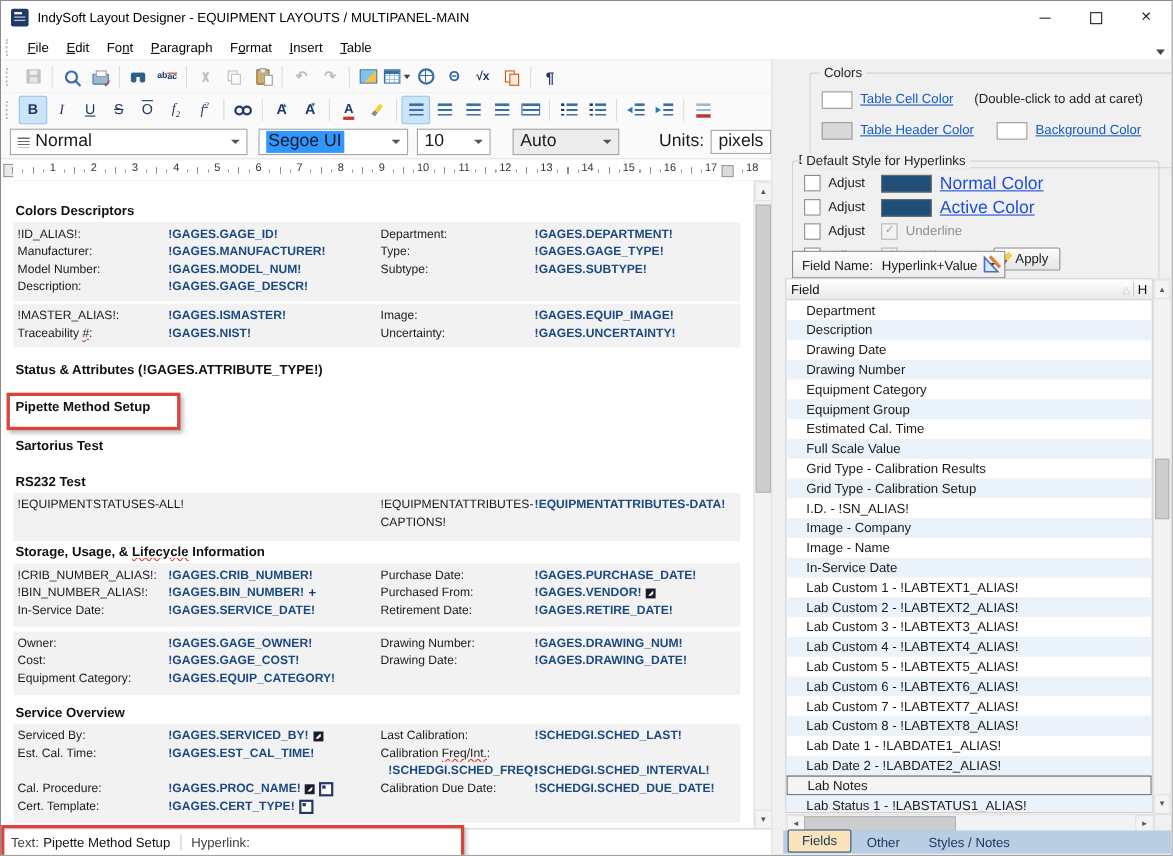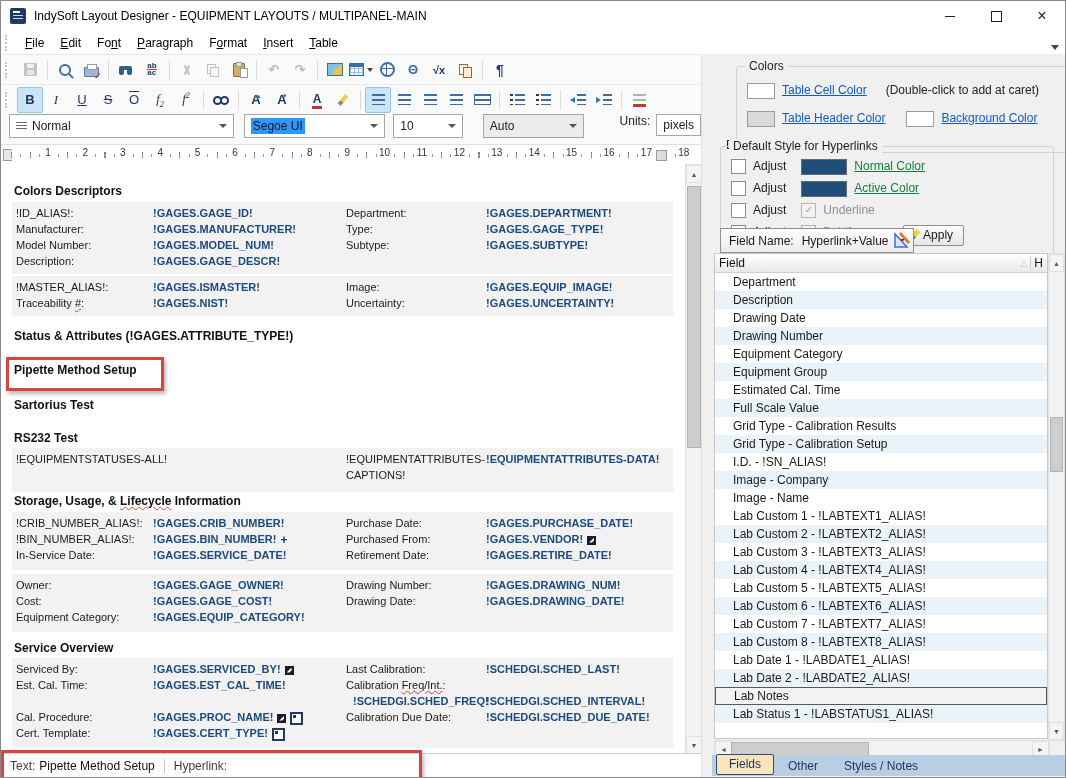--- a/index.html
+++ b/index.html
@@ -41,21 +41,21 @@
   .i-save::before{content:"";position:absolute;left:3px;top:1px;width:7px;height:4px;background:#efefef}
   .i-save::after{content:"";position:absolute;left:3px;top:7px;width:7px;height:5px;background:#e6e6e6}
   .i-mag{width:8px;height:8px;border:2px solid #3a6ea5;border-radius:50%}
   .i-mag::after{content:"";position:absolute;width:6px;height:2px;background:#3a6ea5;transform:rotate(45deg);right:-5px;bottom:-3px}
   .i-print{width:13px;height:8px;background:#9db7d6;border:1px solid #53779c;border-radius:1px;margin-top:4px}
   .i-print::before{content:"";position:absolute;left:2px;top:-4px;width:8px;height:4px;background:#fff;border:1px solid #9a9a9a}
   .i-print::after{content:"\2713";position:absolute;right:-4px;bottom:-5px;color:#c0392b;font-size:9px;font-weight:bold}
   .i-bino{width:14px;height:10px}
   .i-bino::before{content:"";position:absolute;left:0;top:1px;width:5px;height:9px;background:#2e5f8a;border-radius:2px;box-shadow:8px 0 0 #2e5f8a}
   .i-bino::after{content:"";position:absolute;left:4px;top:1px;width:5px;height:4px;background:#2e5f8a}
-  .i-rep{display:flex;flex-direction:column;line-height:6px;font-size:8px;font-weight:bold;color:#1f3864}
+  .i-rep{display:flex;flex-direction:row;line-height:6px;font-size:8px;font-weight:bold;color:#1f3864}
   .i-rep .r2{color:#1f3864;border-top:1px solid #c0392b}
   .i-cut{width:12px;height:12px}
   .i-cut::before,.i-cut::after{content:"";position:absolute;left:5px;top:1px;width:2px;height:10px;background:#c0c0c0}
   .i-cut::before{transform:rotate(28deg)}
   .i-cut::after{transform:rotate(-28deg)}
   .i-copy{width:13px;height:12px}
   .i-copy::before{content:"";position:absolute;left:0;top:0;width:7px;height:8px;border:1px solid #c0c0c0;background:#fafafa}
   .i-copy::after{content:"";position:absolute;left:3px;top:3px;width:7px;height:8px;border:1px solid #c0c0c0;background:#fafafa}
   .i-paste{width:10px;height:12px;background:#d2af67;border:1px solid #8a6d33;border-radius:1px}
   .i-paste::before{content:"";position:absolute;left:2px;top:-2px;width:4px;height:3px;background:#e8e8e8;border:1px solid #999}
@@ -95,21 +95,21 @@
   .i-list::after{content:"";position:absolute;left:5px;top:0;width:10px;height:11px;background:repeating-linear-gradient(to bottom,#3a6ea5 0 2px,transparent 2px 5px)}
   .i-ind{width:16px;height:11px}
   .i-ind::after{content:"";position:absolute;right:0;top:0;width:9px;height:11px;background:repeating-linear-gradient(to bottom,#3a6ea5 0 2px,transparent 2px 5px)}
   .i-ind::before{content:"";position:absolute;left:0;top:3px;width:0;height:0;border-top:3px solid transparent;border-bottom:3px solid transparent}
   .i-ind.out::before{border-right:5px solid #2e75b6}
   .i-ind.in::before{border-left:5px solid #2e75b6}
   .i-bb{width:13px;height:11px;background:repeating-linear-gradient(to bottom,#9db7d6 0 2px,transparent 2px 5px)}
   .i-bb::after{content:"";position:absolute;left:0;right:0;bottom:-2px;height:3px;background:#c0392b}
   
   .fmtrow{position:absolute;left:0;top:113px;width:700px;height:30px;background:#fafafa;
-          display:flex;border-bottom:1px solid #e0e0e0;font-size:12px}
+          display:flex;align-items:center;border-bottom:1px solid #e0e0e0;font-size:16px}
   .combo{height:22px;border:1px solid #a6a6a6;background:#fff;display:flex;align-items:center;
          padding:0 6px;gap:5px;position:relative}
   .combo .chev{margin-left:auto;width:0;height:0;border-left:4px solid transparent;border-right:4px solid transparent;border-top:4px solid #555}
   .i-lines{width:11px;height:9px;background:repeating-linear-gradient(to bottom,#6a6a6a 0 1px,transparent 1px 3px)}
   .selblue{background:#3297fd;color:#0f172a;padding:1px 2px}
   .unitsbox{height:20px;border:1px solid #a6a6a6;background:#fff;display:flex;align-items:center;padding:0 6px}
   
   .ruler{position:absolute;left:0;top:144px;width:695px;height:19px;background:#fff;border-bottom:1px solid #d5d5d5}
   .ruler .ticks1{position:absolute;left:10px;right:8px;top:9px;height:3px;
       background:repeating-linear-gradient(to right,#9a9a9a 0 1px,transparent 1px 9.35px)}
@@ -147,21 +147,21 @@
   .statusbar{position:absolute;left:0;top:752px;width:700px;height:25px;background:#fff;
              border-top:1px solid #d0d0d0;display:flex;align-items:center;font-size:12px;padding-left:9px;box-sizing:border-box}
   .sb-blue{color:#404040}
   .sb-val{color:#111;margin-left:4px}
   .sbdiv{width:1px;height:14px;background:#c9c9c9;margin:0 9px}
   
   .panel{position:absolute;left:700px;top:53px;width:365px;height:724px;background:#f0f0f0;border-left:1px solid #e0e0e0}
   .gbox{position:absolute;border:1px solid #d2d2d2;border-radius:3px}
   .gbox .legend{position:absolute;top:-8px;left:8px;background:#f0f0f0;padding:0 4px;font-size:12px;color:#222}
   .lnk{color:#1459c7;text-decoration:underline;font-size:12px}
-  .lnkd{color:#15803d;text-decoration:underline;font-size:12px}
+  .lnkd{color:#1d4ed8;text-decoration:underline;font-size:16px}
   .hint{font-size:12px;color:#222}
   .sw{width:26px;height:14px;border:1px solid #9a9a9a;background:#fff;display:inline-block}
   .sw.grey{background:#d9d9d9}
   .sw.navyfill{background:#1F4E79;width:44px;border-color:#6a6a6a}
   .cb{width:13px;height:13px;border:1px solid #8a8a8a;background:#fff;display:inline-block}
   .cb.dchk{background:#f3f3f3;border-color:#b5b5b5;color:#9a9a9a;font-size:10px;line-height:12px;text-align:center}
   .prow{position:absolute;display:flex;align-items:flex-start;gap:7px;font-size:12px}
   .btn{border:1px solid #8f8f8f;background:linear-gradient(#fdfdfd,#e4e4e4);padding:2px 10px 3px 8px;
        font-size:12px;display:flex;align-items:center;gap:6px;border-radius:2px}
   .i-brush{width:5px;height:12px;background:linear-gradient(#f3d03e 0 7px,#6a6a6a 7px 9px,#3a3a3a 9px);transform:rotate(42deg)}
@@ -605,20 +605,21 @@
         <div class="flist-row alt"><span>Drawing Number</span></div>
         <div class="flist-row"><span>Equipment Category</span></div>
         <div class="flist-row alt"><span>Equipment Group</span></div>
         <div class="flist-row"><span>Estimated Cal. Time</span></div>
         <div class="flist-row alt"><span>Full Scale Value</span></div>
         <div class="flist-row"><span>Grid Type - Calibration Results</span></div>
         <div class="flist-row alt"><span>Grid Type - Calibration Setup</span></div>
         <div class="flist-row"><span>I.D. - !SN_ALIAS!</span></div>
         <div class="flist-row alt"><span>Image - Company</span></div>
         <div class="flist-row"><span>Image - Name</span></div>
+        <div class="flist-row alt"><span>In-Service Date</span></div>
         <div class="flist-row"><span>Lab Custom 1 - !LABTEXT1_ALIAS!</span></div>
         <div class="flist-row alt"><span>Lab Custom 2 - !LABTEXT2_ALIAS!</span></div>
         <div class="flist-row"><span>Lab Custom 3 - !LABTEXT3_ALIAS!</span></div>
         <div class="flist-row alt"><span>Lab Custom 4 - !LABTEXT4_ALIAS!</span></div>
         <div class="flist-row"><span>Lab Custom 5 - !LABTEXT5_ALIAS!</span></div>
         <div class="flist-row alt"><span>Lab Custom 6 - !LABTEXT6_ALIAS!</span></div>
         <div class="flist-row"><span>Lab Custom 7 - !LABTEXT7_ALIAS!</span></div>
         <div class="flist-row alt"><span>Lab Custom 8 - !LABTEXT8_ALIAS!</span></div>
         <div class="flist-row"><span>Lab Date 1 - !LABDATE1_ALIAS!</span></div>
         <div class="flist-row alt"><span>Lab Date 2 - !LABDATE2_ALIAS!</span></div>

